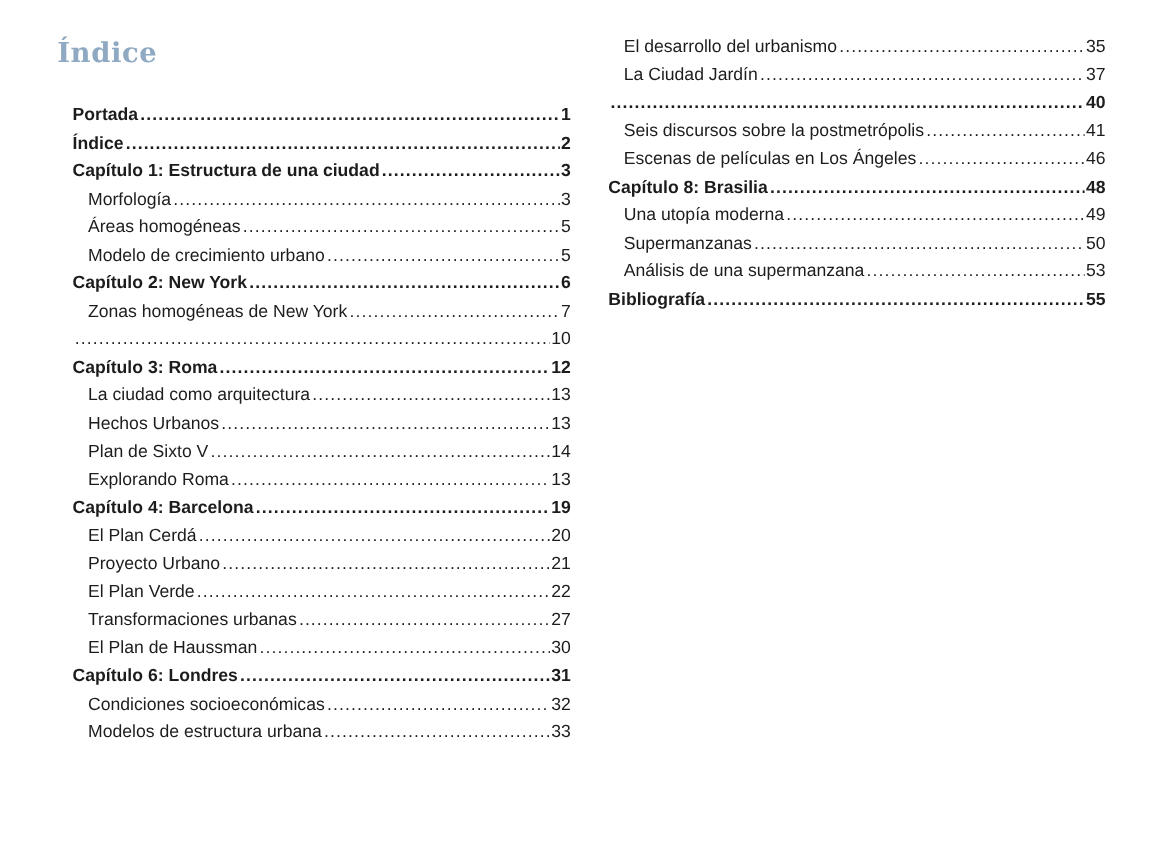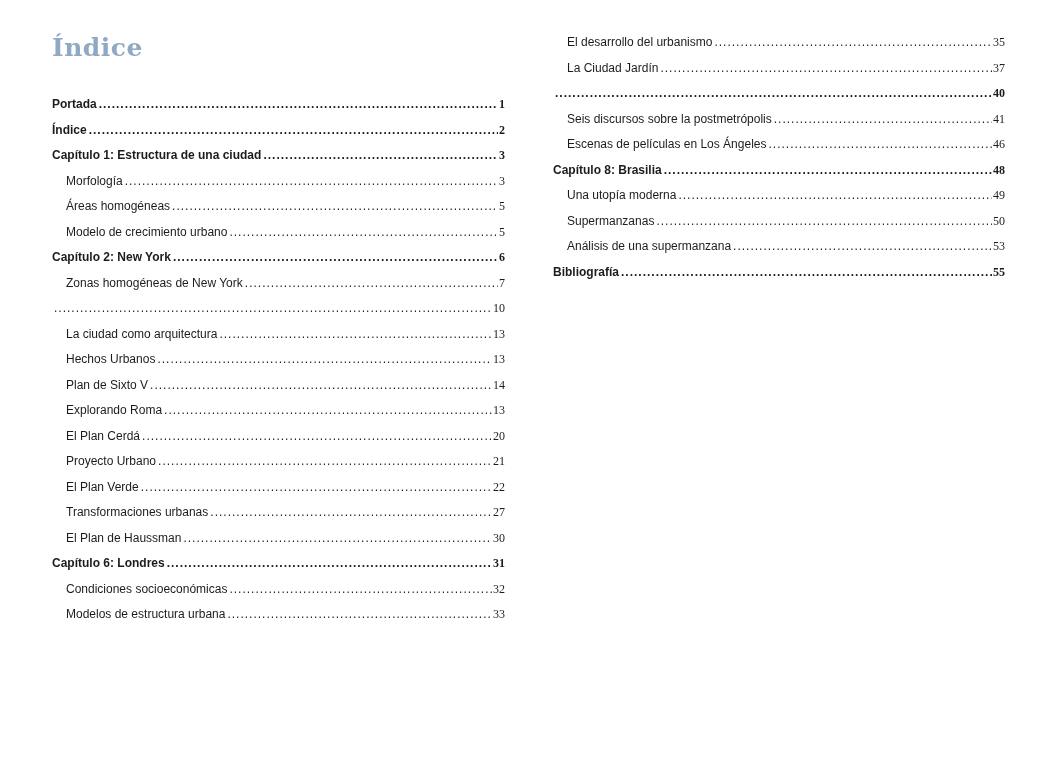--- a/index.html
+++ b/index.html
@@ -12,36 +12,36 @@
     overflow: hidden;
   }
   .doc-page { position: absolute; inset: 0; background: #ffffff; padding-left: 36px; }
   .doc-title {
     position: absolute; left: 52px; top: 35px; margin: 0;
     font-family: "DejaVu Serif", serif;
     font-weight: bold;
     font-size: 25px; line-height: 25px;
     letter-spacing: 0.5px;
   }
-  .toc-col { position: absolute; font-size: 12px; line-height: 25.5px; }
-  .col-left  { left: 52px;  top: 92px; width: 453px; }
+  .toc-col { position: absolute; font-size: 16px; line-height: 25.5px; }
+  .col-left  { left: 66px;  top: 92px; width: 453px; }
   .col-right { left: 553px; top: 30px; width: 452px; }
   .toc-row { display: flex; align-items: baseline; }
   .toc-row.h1 { font-weight: bold; }
   .toc-row.h2 .toc-label { padding-left: 14px; }
   .toc-label { flex: 0 0 auto; white-space: nowrap; }
   .toc-dots {
     flex: 1 1 auto; min-width: 0;
     overflow: hidden; white-space: nowrap;
     letter-spacing: 1px; padding-left: 2px;
   }
   .toc-dots::after {
     content: "........................................................................................................................................";
   }
-  .toc-page { flex: 0 0 auto; white-space: nowrap; padding-left: 1px; font-family: Liberation Serif, serif; }
+  .toc-page { flex: 0 0 auto; white-space: nowrap; padding-left: 1px; }
 </style>
 </head>
 <body style="color: rgb(28, 28, 28); background: rgb(255, 255, 255);">
 
 <div class="doc-page">
 
   <h1 class="doc-title" style="color: rgb(143, 169, 194);">Índice</h1>
 
   <div class="toc-col col-left">
     <div class="toc-row h1">
@@ -81,40 +81,50 @@
       </div>
     <div class="toc-row h2">
         <span class="toc-label">Zonas homogéneas de New York</span>
         <span class="toc-dots"></span>
         <span class="toc-page">7</span>
       </div>
     <div class="toc-row h2">
         <span class="toc-dots"></span>
         <span class="toc-page">10</span>
       </div>
+    <div class="toc-row h1">
+        <span class="toc-label">Capítulo 3: Roma</span>
+        <span class="toc-dots"></span>
+        <span class="toc-page">12</span>
+      </div>
     <div class="toc-row h2">
         <span class="toc-label">La ciudad como arquitectura</span>
         <span class="toc-dots"></span>
         <span class="toc-page">13</span>
       </div>
     <div class="toc-row h2">
         <span class="toc-label">Hechos Urbanos</span>
         <span class="toc-dots"></span>
         <span class="toc-page">13</span>
       </div>
     <div class="toc-row h2">
         <span class="toc-label">Plan de Sixto V</span>
         <span class="toc-dots"></span>
         <span class="toc-page">14</span>
       </div>
     <div class="toc-row h2">
         <span class="toc-label">Explorando Roma</span>
         <span class="toc-dots"></span>
         <span class="toc-page">13</span>
       </div>
+    <div class="toc-row h1">
+        <span class="toc-label">Capítulo 4: Barcelona</span>
+        <span class="toc-dots"></span>
+        <span class="toc-page">19</span>
+      </div>
     <div class="toc-row h2">
         <span class="toc-label">El Plan Cerdá</span>
         <span class="toc-dots"></span>
         <span class="toc-page">20</span>
       </div>
     <div class="toc-row h2">
         <span class="toc-label">Proyecto Urbano</span>
         <span class="toc-dots"></span>
         <span class="toc-page">21</span>
       </div>

